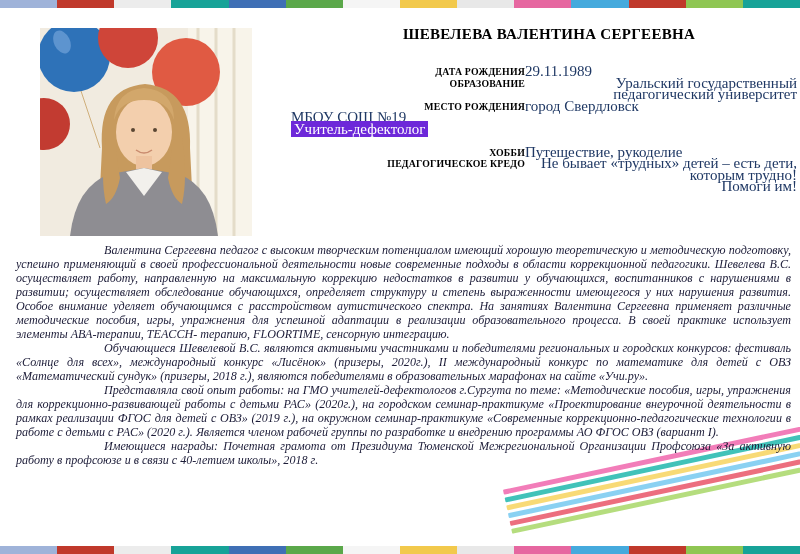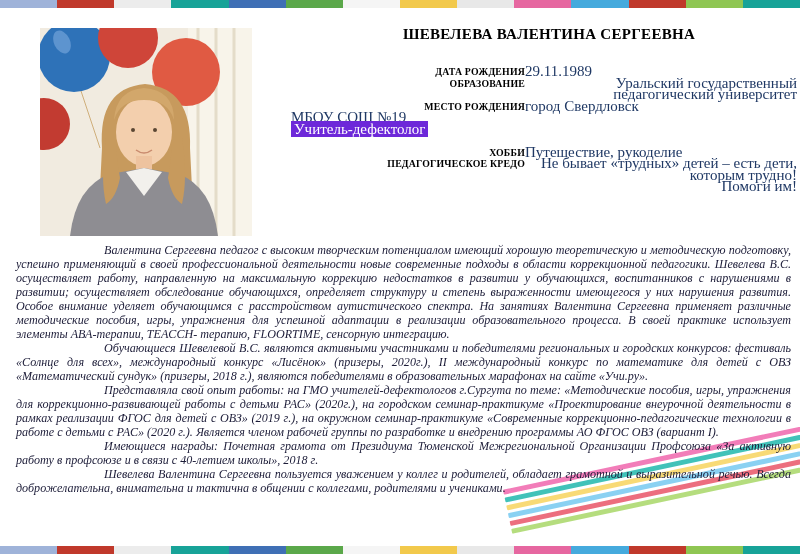--- a/index.html
+++ b/index.html
@@ -121,21 +121,20 @@
       <i style="background: rgb(110, 198, 240);"></i>
       <i style="background: rgb(232, 74, 95);"></i>
       <i style="background: rgb(163, 213, 95);"></i>
     </div>
 
   <div class="bio">
     <p>Валентина Сергеевна педагог с высоким творческим потенциалом имеющий хорошую теоретическую и методическую подготовку, успешно применяющий в своей профессиональной деятельности новые современные подходы в области коррекционной педагогики. Шевелева В.С. осуществляет работу, направленную на максимальную коррекцию недостатков в развитии у обучающихся, воспитанников с нарушениями в развитии; осуществляет обследование обучающихся, определяет структуру и степень выраженности имеющегося у них нарушения развития. Особое внимание уделяет обучающимся с расстройством аутистического спектра. На занятиях Валентина Сергеевна применяет различные методические пособия, игры, упражнения для успешной адаптации в реализации образовательного процесса. В своей практике использует элементы АВА-терапии, TEACCH- терапию, FLOORTIME, сенсорную интеграцию.</p>
     <p>Обучающиеся Шевелевой В.С. являются активными участниками и победителями региональных и городских конкурсов: фестиваль «Солнце для всех», международный конкурс «Лисёнок» (призеры, 2020г.), II международный конкурс по математике для детей с ОВЗ «Математический сундук» (призеры, 2018 г.), являются победителями в образовательных марафонах на сайте «Учи.ру».</p>
     <p>Представляла свой опыт работы: на ГМО учителей-дефектологов г.Сургута по теме: «Методические пособия, игры, упражнения для коррекционно-развивающей работы с детьми РАС» (2020г.), на городском семинар-практикуме «Проектирование внеурочной деятельности в рамках реализации ФГОС для детей с ОВЗ» (2019 г.), на окружном семинар-практикуме «Современные коррекционно-педагогические технологии в работе с детьми с РАС» (2020 г.). Является членом рабочей группы по разработке и внедрению программы АО ФГОС ОВЗ (вариант I).</p>
     <p>Имеющиеся награды: Почетная грамота от Президиума Тюменской Межрегиональной Организации Профсоюза «За активную работу в профсоюзе и в связи с 40-летием школы», 2018 г.</p>
-    <p>Шевелева Валентина Сергеевна пользуется уважением у коллег и родителей, обладает грамотной и выразительной речью. Всегда доброжелательна, внимательна и тактична в общении с коллегами, родителями и учениками.</p>
   </div>
 
   <div class="stripe stripe-bottom">
       <i style="background: rgb(159, 179, 217);"></i>
       <i style="background: rgb(192, 57, 43);"></i>
       <i style="background: rgb(236, 236, 236);"></i>
       <i style="background: rgb(23, 163, 152);"></i>
       <i style="background: rgb(63, 111, 181);"></i>
       <i style="background: rgb(91, 168, 74);"></i>
       <i style="background: rgb(245, 245, 245);"></i>

